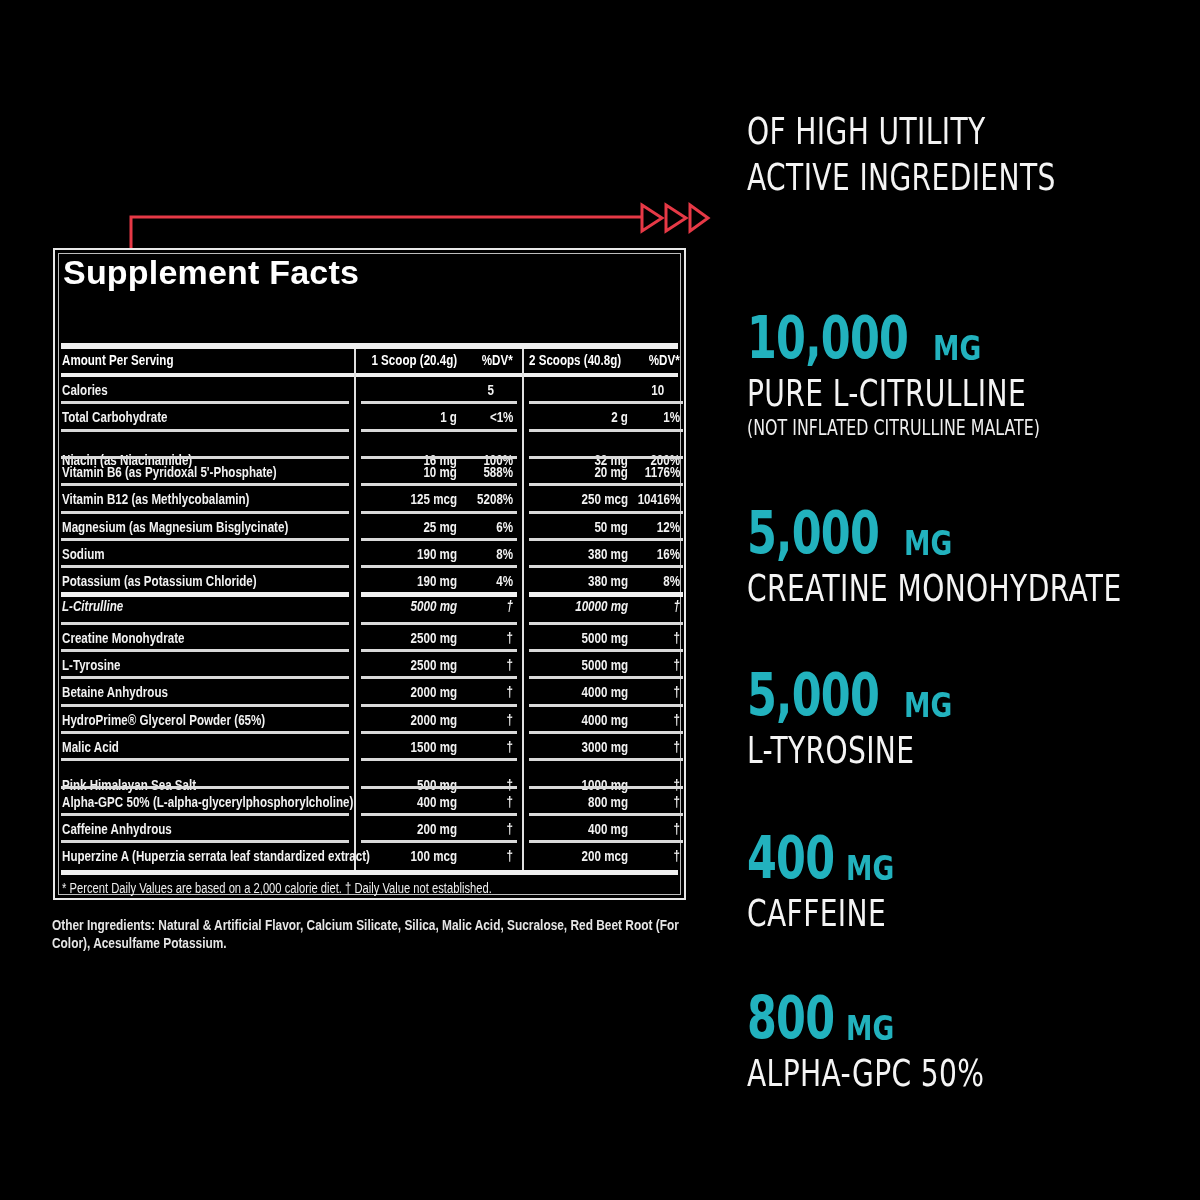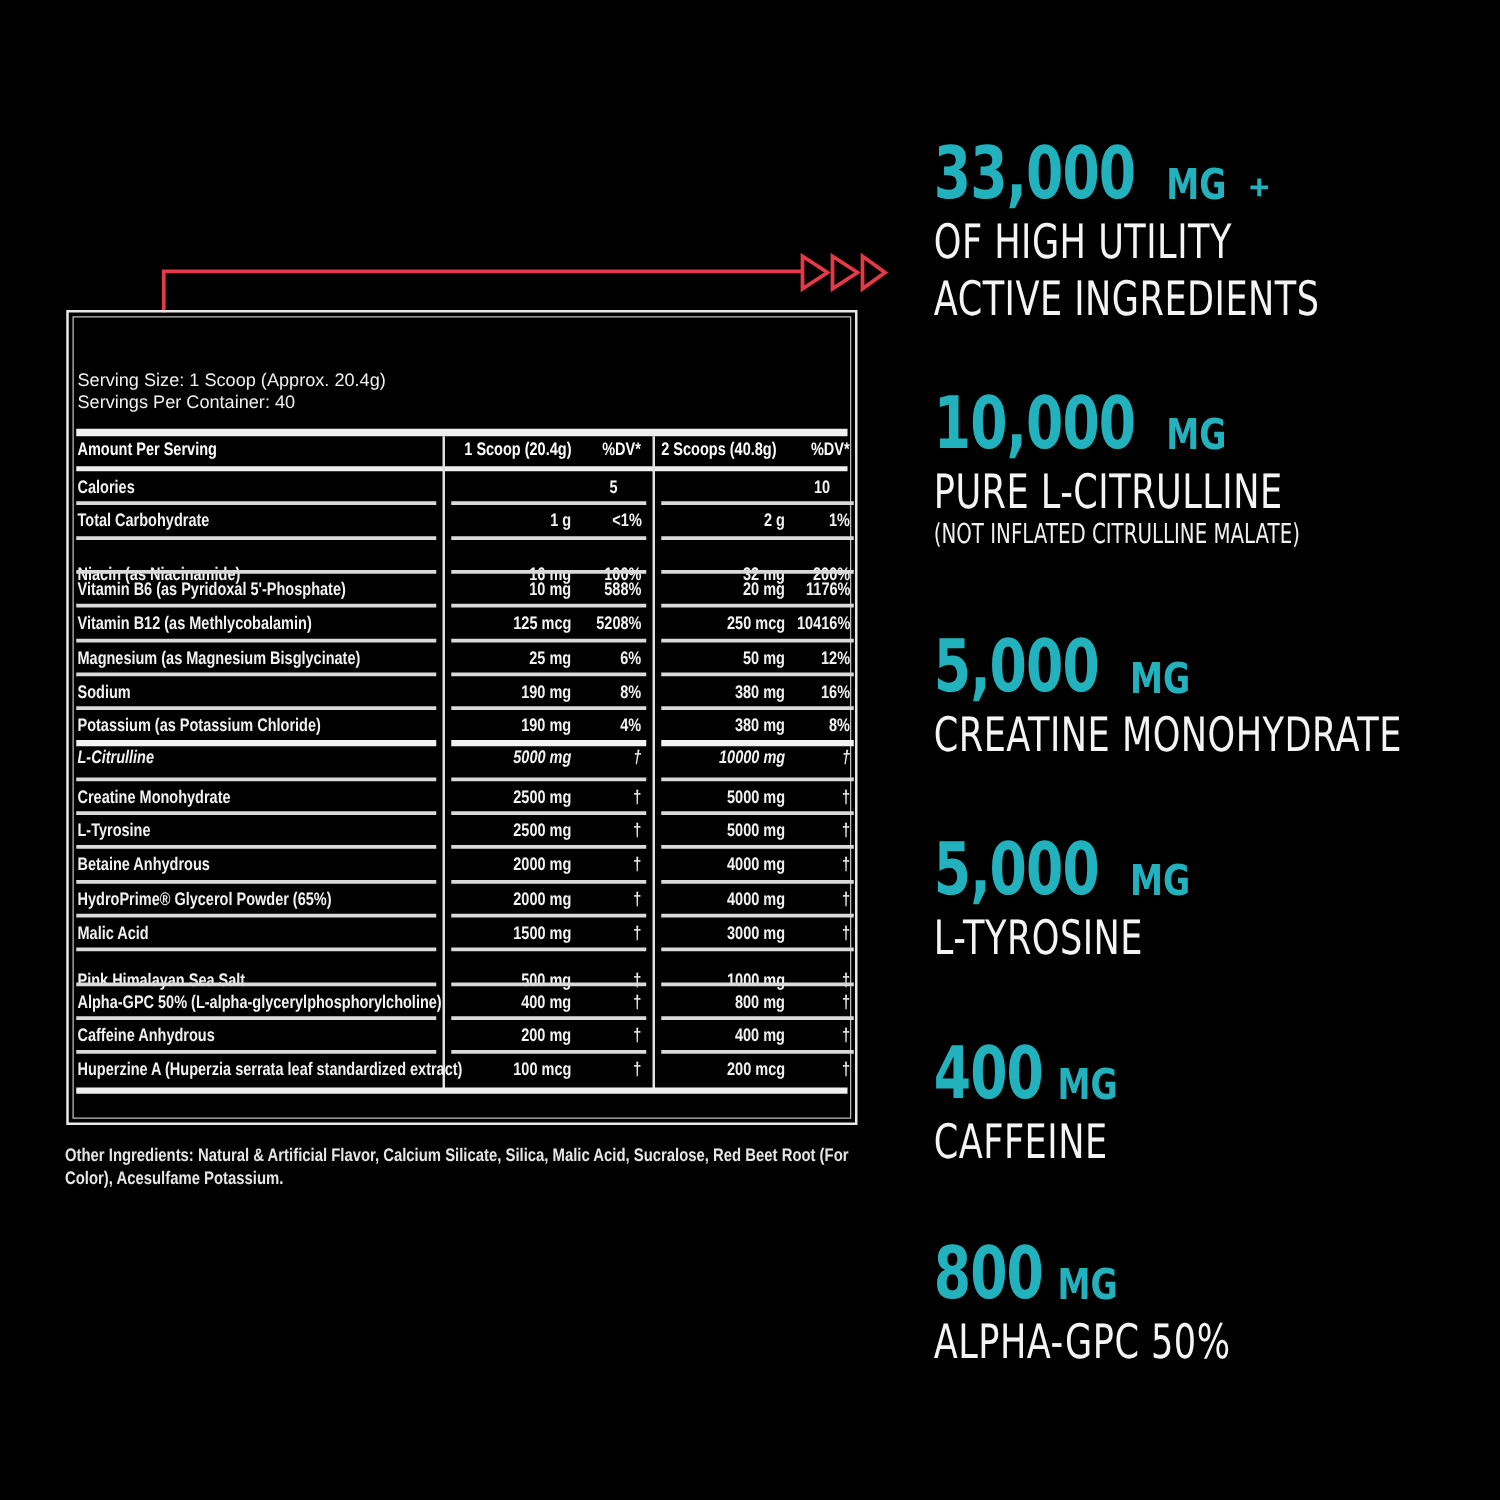--- a/index.html
+++ b/index.html
@@ -53,24 +53,21 @@
 
 <svg class="connector" viewBox="0 0 1200 300" width="1200" height="300">
   <polyline points="131,250 131,217 642,217" fill="none" stroke="#e63946" stroke-width="3"></polyline>
   <polygon points="642,205 662,218 642,231" fill="none" stroke="#e63946" stroke-width="3" stroke-linejoin="miter"></polygon>
   <polygon points="666,205 686,218 666,231" fill="none" stroke="#e63946" stroke-width="3"></polygon>
   <polygon points="690,205 708,218 690,231" fill="none" stroke="#e63946" stroke-width="3"></polygon>
 </svg>
 
 <div class="panel">
   <div class="panel-inner"></div>
-  <div class="sf-serving">
-    <div>Serving Size: 1 Scoop (Approx. 20.4g)</div>
-    <div>Servings Per Container: 40</div>
-  </div>
+  <div class="sf-title">Supplement Facts</div>
 
   <div class="table" id="sf-table">
     <div class="thick-bar" style="top:93px;"></div>
     <div class="hdr" style="top:99px;">
       <span class="cond" style="left:7px;">Amount Per Serving</span>
       <span class="cond-r" style="right:227px;">1 Scoop (20.4g)</span>
       <span class="cond-r" style="right:171px;">%DV*</span>
       <span class="cond" style="left:474px;">2 Scoops (40.8g)</span>
       <span class="cond-r" style="right:4px;">%DV*</span>
     </div>
@@ -250,27 +247,27 @@
           <span class="name cond">Huperzine A (Huperzia serrata leaf standardized extract)</span>
           <span class="v1 cond-r">100 mcg</span>
           <span class="d1 cond-r">†</span>
           <span class="v2 cond-r">200 mcg</span>
           <span class="d2 cond-r">†</span>
         </div>
       </div>
     <div class="thick-bar" style="top:620px; height:5px;"></div>
   </div>
 
+  <div class="footnote"><span class="cond">* Percent Daily Values are based on a 2,000 calorie diet. † Daily Value not established.</span></div>
 </div>
 
 <div class="other"><span style="display:inline-block; transform:scaleX(0.82); transform-origin:left top; width:122%; white-space:normal;">Other Ingredients: Natural &amp; Artificial Flavor, Calcium Silicate, Silica, Malic Acid, Sucralose, Red Beet Root (For Color), Acesulfame Potassium.</span></div>
 
 <div class="claims" id="claims">
     <div class="claim" style="top: 0px;">
-      <div style="white-space:nowrap;height:62px;position:relative;"><span class="big">33,000</span><span style="position:absolute;left:186px;top:20px;"><span class="unit" style="display:inline-block;transform:scaleX(0.78);transform-origin:left center;">MG</span> <span class="plus">+</span></span></div>
       <span class="lbl">OF HIGH UTILITY</span>
       <span class="lbl">ACTIVE INGREDIENTS</span>
     </div>
     <div class="claim" style="top: 200px;">
       <div style="white-space:nowrap;height:62px;position:relative;"><span class="big">10,000</span><span style="position:absolute;left:186px;top:20px;"><span class="unit" style="display:inline-block;transform:scaleX(0.78);transform-origin:left center;">MG</span></span></div>
       <span class="lbl">PURE L-CITRULLINE</span>
       <span class="sub">(NOT INFLATED CITRULLINE MALATE)</span>
     </div>
     <div class="claim" style="top: 395px;">
       <div style="white-space:nowrap;height:62px;position:relative;"><span class="big">5,000</span><span style="position:absolute;left:157px;top:20px;"><span class="unit" style="display:inline-block;transform:scaleX(0.78);transform-origin:left center;">MG</span></span></div>

